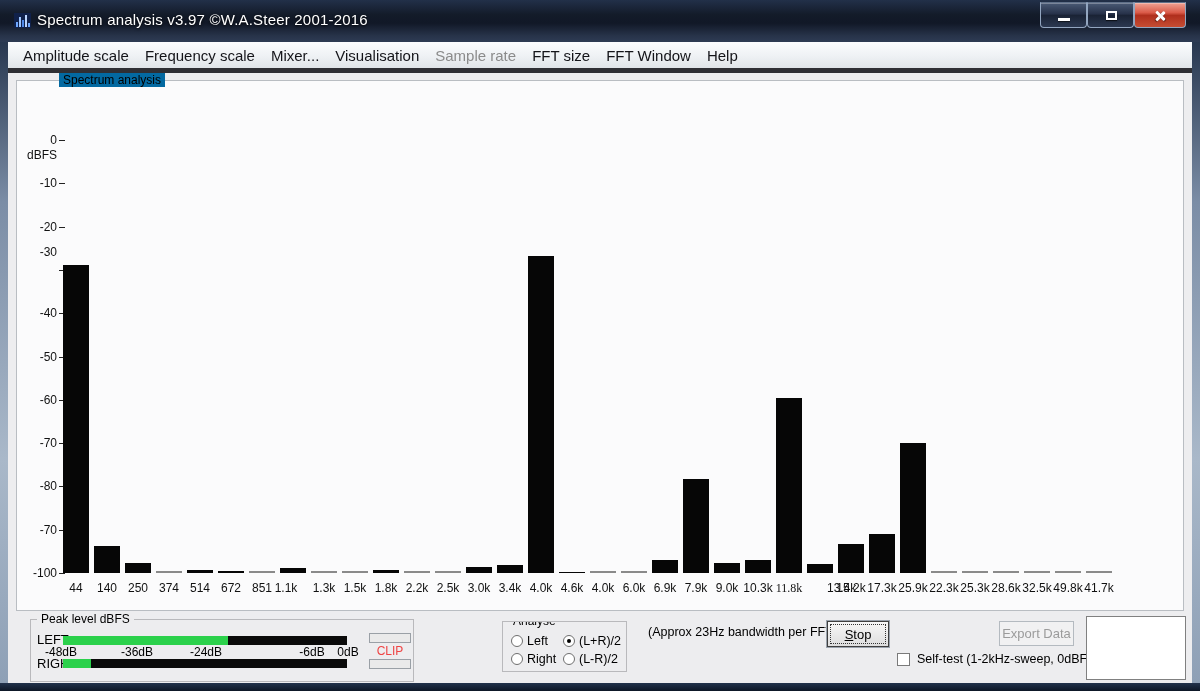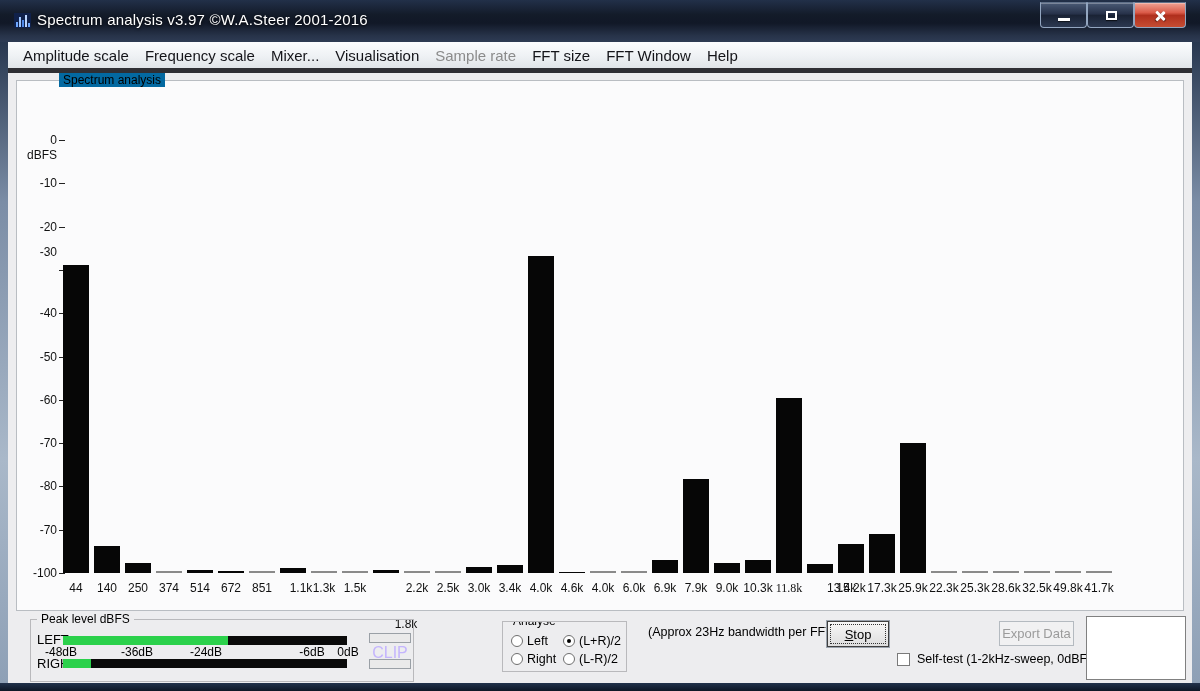--- a/index.html
+++ b/index.html
@@ -62,21 +62,21 @@
   .bar{position:absolute;background:#060606;}
   .bar.flat{background:#8a8a8a;}
 
   
   #peak-box{left:30px;top:619px;width:384px;height:63px;}
   .chan-label{position:absolute;left:6px;font-size:13px;color:#000;}
   .meter{position:absolute;left:32px;width:284px;height:9px;background:#0a0a0a;}
   .meter-fill{height:100%;background:#2bd14b;}
   .scale-label{position:absolute;top:25px;font-size:12px;color:#000;transform:translateX(-50%);white-space:nowrap;}
   .lamp{position:absolute;left:338px;width:42px;height:10px;background:#eaeaea;border:1px solid #9aa0a6;}
-  #clip-label{position:absolute;left:338px;width:42px;top:24px;text-align:center;font-size:16px;color:#c4b5fd;}
+  #clip-label{position:absolute;left:338px;width:42px;top:24px;text-align:center;font-size:12px;color:#ef4444;}
 
   #rms-box{left:426px;top:621px;width:67px;height:51px;}
   .rms-val{position:absolute;left:0;width:100%;text-align:center;font-size:13px;color:#000;}
 
   #analyse-box{left:502px;top:621px;width:125px;height:51px;overflow:hidden;}
   .radio{position:absolute;width:12px;height:12px;border-radius:50%;border:1px solid #6f6f6f;background:#fff;}
   .radio.sel::after{content:"";position:absolute;left:3px;top:3px;width:4px;height:4px;border-radius:50%;background:#000;}
   .radio-label{position:absolute;font-size:12.5px;color:#000;white-space:nowrap;}
 
   #bw-note{position:absolute;left:648px;top:625px;font-size:12.5px;color:#000;white-space:nowrap;}
@@ -183,27 +183,27 @@
         <div class="xlabel" style="left: 98px;">250</div>
         <div class="bar flat" style="left: 139px; top: 490px; width: 26px; height: 2px;"></div>
         <div class="xlabel" style="left: 129px;">374</div>
         <div class="bar" style="left: 170px; top: 488.969px; width: 26px; height: 3.031px;"></div>
         <div class="xlabel" style="left: 160px;">514</div>
         <div class="bar" style="left: 201px; top: 489.835px; width: 26px; height: 2.165px;"></div>
         <div class="xlabel" style="left: 191px;">672</div>
         <div class="bar flat" style="left: 232px; top: 490px; width: 26px; height: 2px;"></div>
         <div class="xlabel" style="left: 222px;">851</div>
         <div class="bar" style="left: 263px; top: 486.804px; width: 26px; height: 5.196px;"></div>
-        <div class="xlabel" style="left: 261px; text-align: center;">1.1k</div>
+        <div class="xlabel" style="left: 246px; text-align: center;">1.1k</div>
         <div class="bar flat" style="left: 294px; top: 490px; width: 26px; height: 2px;"></div>
         <div class="xlabel" style="left: 284px;">1.3k</div>
         <div class="bar flat" style="left: 325px; top: 490px; width: 26px; height: 2px;"></div>
         <div class="xlabel" style="left: 315px;">1.5k</div>
         <div class="bar" style="left: 356px; top: 488.969px; width: 26px; height: 3.031px;"></div>
-        <div class="xlabel" style="left: 366px; margin-top: 36px;">1.8k</div>
+        <div class="xlabel" style="left: 346px;">1.8k</div>
         <div class="bar flat" style="left: 387px; top: 490px; width: 26px; height: 2px;"></div>
         <div class="xlabel" style="left: 377px;">2.2k</div>
         <div class="bar flat" style="left: 418px; top: 490px; width: 26px; height: 2px;"></div>
         <div class="xlabel" style="left: 408px;">2.5k</div>
         <div class="bar" style="left: 449px; top: 485.938px; width: 26px; height: 6.062px;"></div>
         <div class="xlabel" style="left: 439px;">3.0k</div>
         <div class="bar" style="left: 480px; top: 484.206px; width: 26px; height: 7.794px;"></div>
         <div class="xlabel" style="left: 470px;">3.4k</div>
         <div class="bar" style="left: 511px; top: 175.044px; width: 26px; height: 316.956px;"></div>
         <div class="xlabel" style="left: 501px;">4.0k</div>

